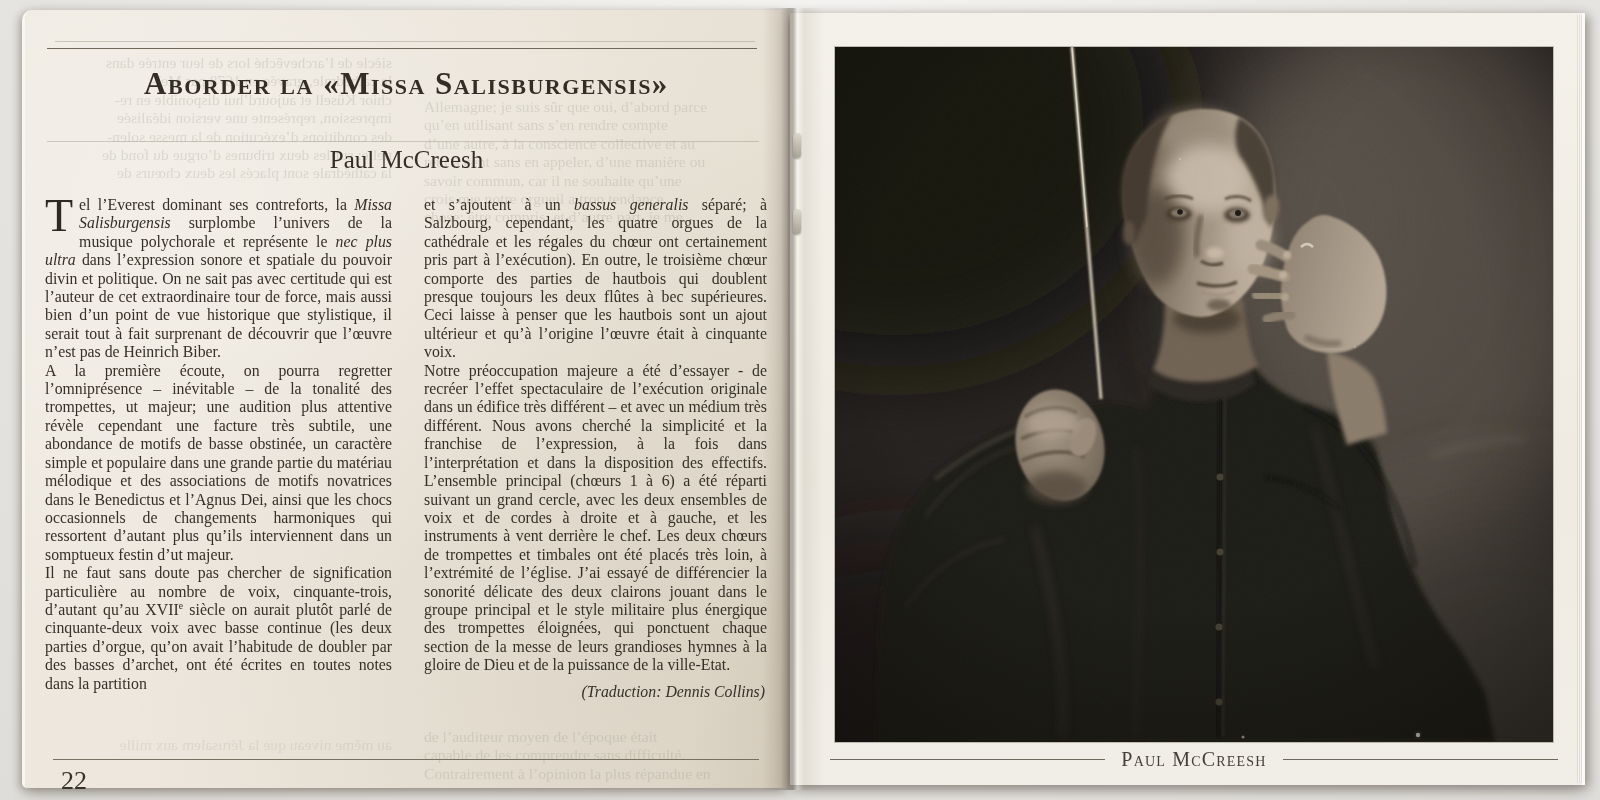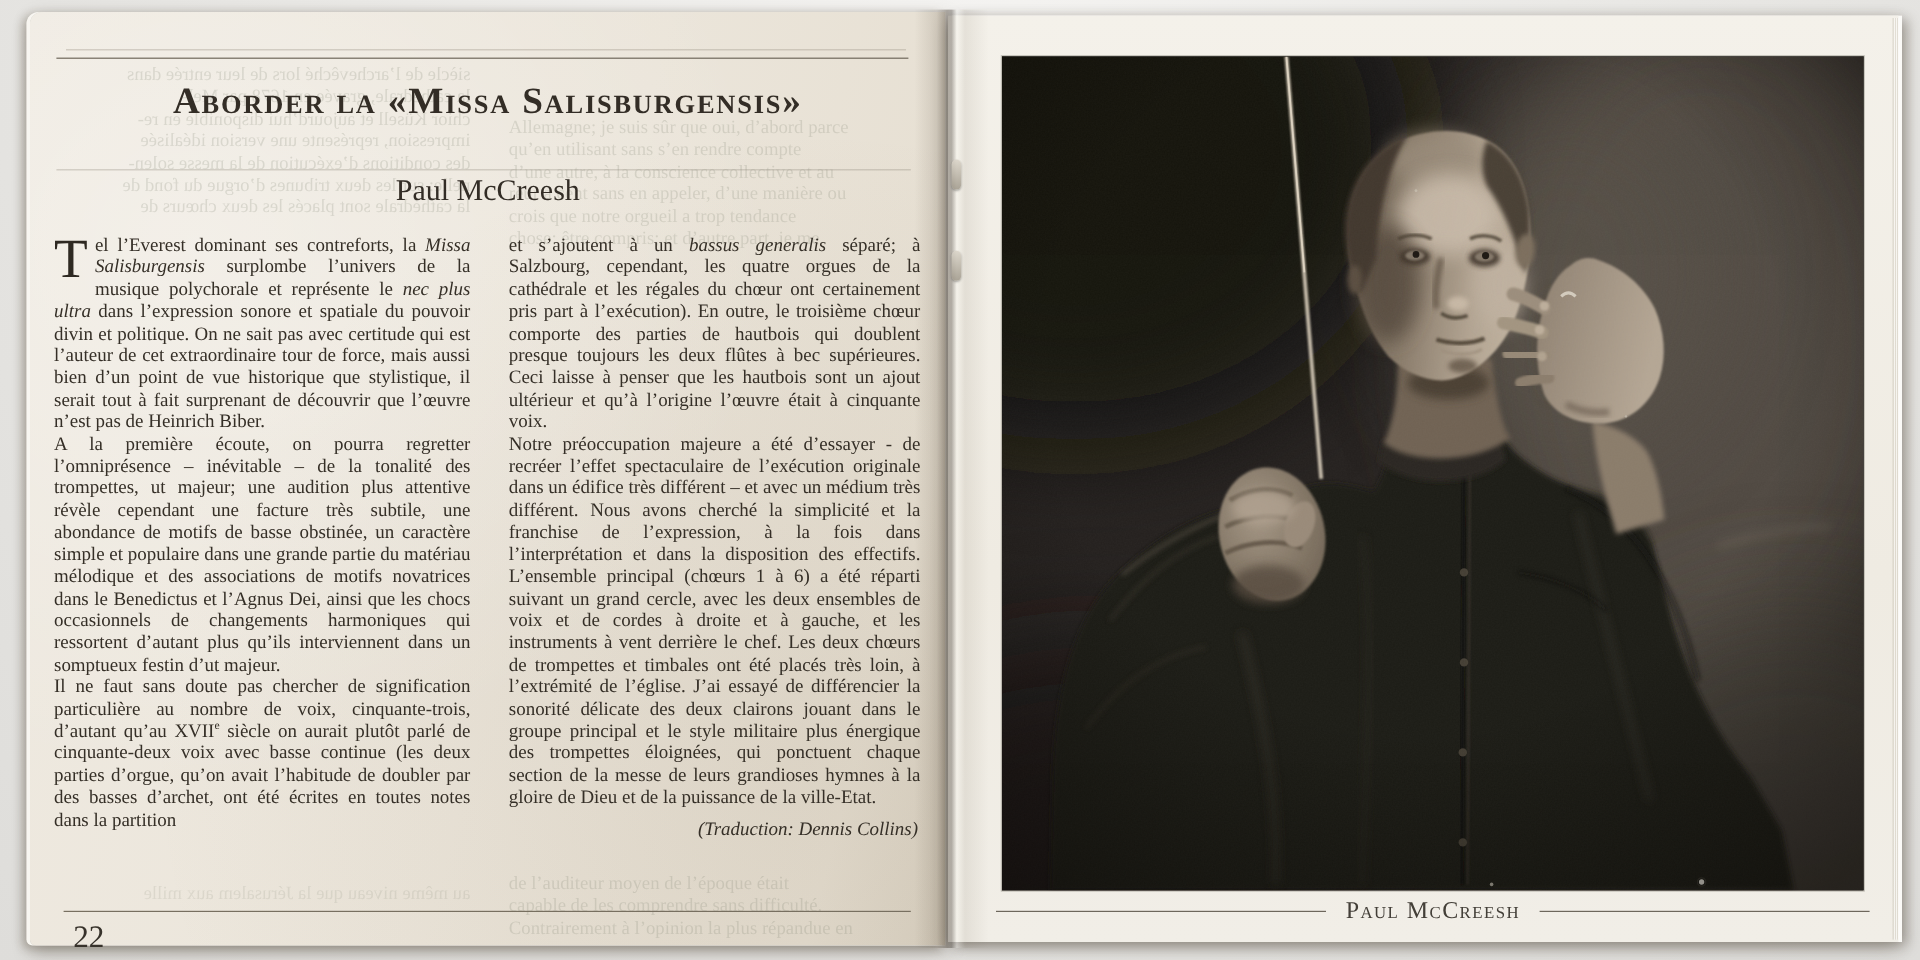--- a/index.html
+++ b/index.html
@@ -86,20 +86,21 @@
         <div class="ghost-line">impression, représente une version idéalisée</div>
         <div class="ghost-line">des conditions d’exécution de la messe solen-</div>
         <div class="ghost-line">nelle: sur les deux tribunes d’orgue du fond de</div>
         <div class="ghost-line">la cathédrale sont placés les deux chœurs de</div>
       </div>
     <div class="ghost gr">
         <div class="ghost-line">Allemagne; je suis sûr que oui, d’abord parce</div>
         <div class="ghost-line">qu’en utilisant sans s’en rendre compte</div>
         <div class="ghost-line">d’une autre, à la conscience collective et au</div>
         <div class="ghost-line">reur à cent sans en appeler, d’une manière ou</div>
+        <div class="ghost-line">savoir commun, car il ne souhaite qu’une</div>
         <div class="ghost-line">crois que notre orgueil a trop tendance</div>
         <div class="ghost-line">chose: être compris; et d’autre part, je me</div>
       </div>
     <div class="ghost gbr">
         <div class="ghost-line">de l’auditeur moyen de l’époque était</div>
         <div class="ghost-line">capable de les comprendre sans difficulté.</div>
         <div class="ghost-line">Contrairement à l’opinion la plus répandue en</div>
       </div>
     <div class="ghost gbl">
         <div class="ghost-line">au même niveau que la Jérusalem aux mille</div>

